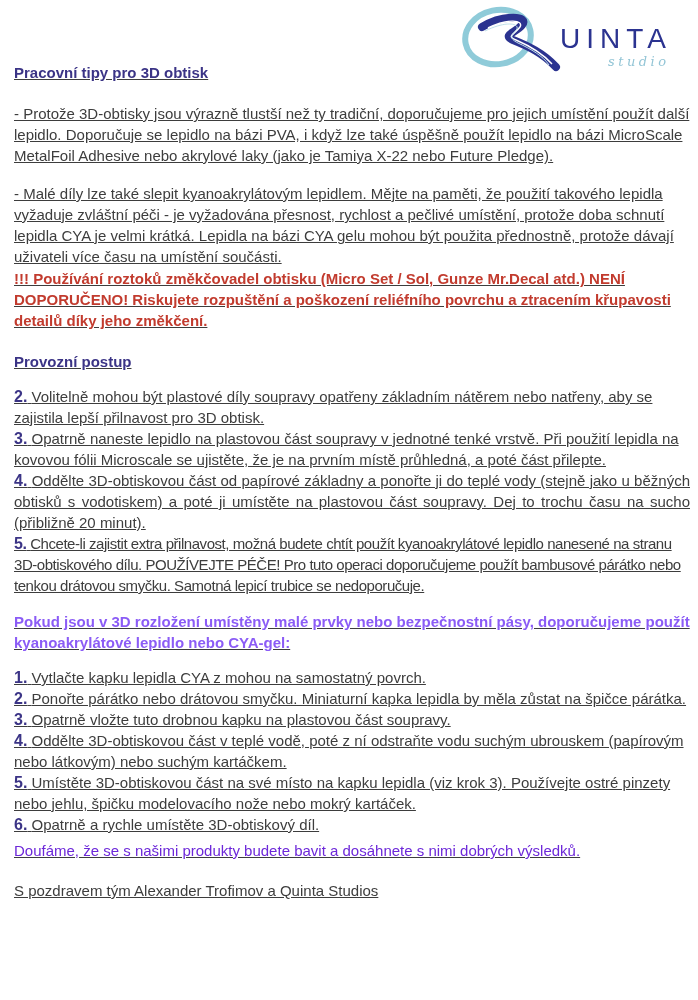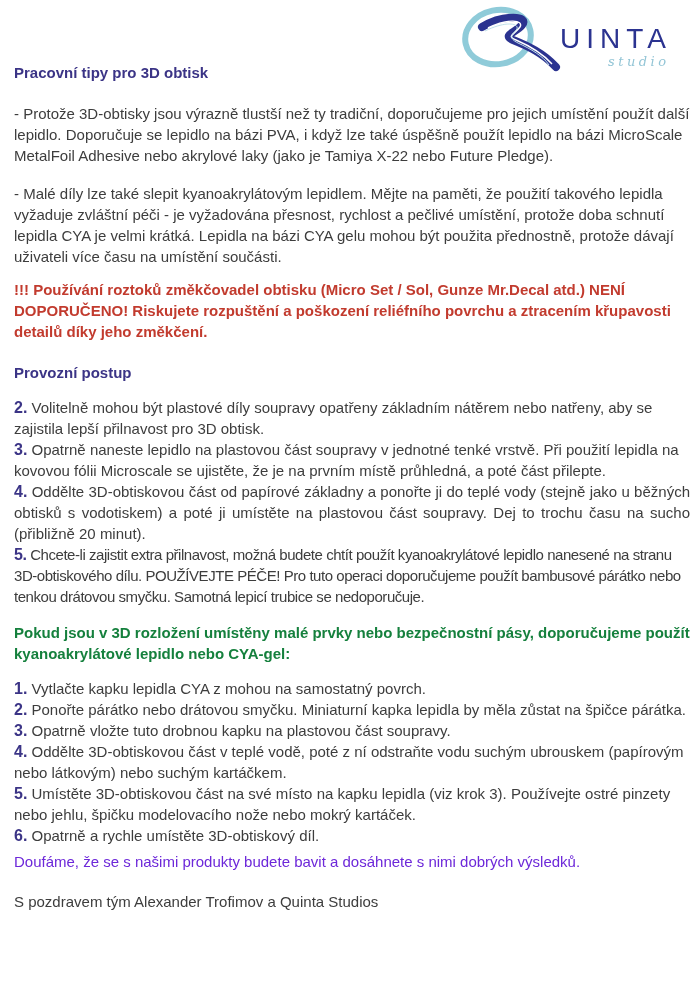--- a/index.html
+++ b/index.html
@@ -2,37 +2,37 @@
 <html><head>
 <meta charset="utf-8">
 <style>
   html,body{margin:0;padding:0;}
   body{
     width:698px;height:1000px;background:#ffffff;position:relative;
     font-family:"Liberation Sans", sans-serif;
     color:#3d3d3d;font-size:15px;line-height:21px;
     -webkit-font-smoothing:antialiased;
   }
-  .page{position:absolute;inset:0;padding:0 8px 0 14px;box-sizing:border-box;overflow:hidden;}
+  .page{position:absolute;inset:0;padding:0 8px 0 14px;box-sizing:border-box;overflow:hidden;text-decoration:underline;}
   
   .logo{position:absolute;top:2px;right:0;width:240px;height:72px;}
   
   .h-purple{color:#3b3486;font-weight:bold;margin:0 0 20px 0;}
   .title{margin-top:62px;}
   .section-title{margin-bottom:14px;}
   p{margin:0 0 17px 0;}
-  .p2{margin-bottom:12px;}
+  .p2{margin-bottom:1px;}
   .warning{color:#c23b2e;font-weight:bold;margin-bottom:20px;}
   .steps{margin:0 0 8px 0;}
   .steps2{margin-bottom:5px;}
   .step{margin:0;}
   .step .num{color:#3b3486;font-weight:bold;font-size:16px;}
   .condensed{letter-spacing:-0.45px;}
   .justify{text-align:justify;}
-  .cya-note{color:#15803d;font-weight:bold;margin-bottom:14px;margin-top:15px;}
+  .cya-note{color:#8b5cf6;font-weight:bold;margin-bottom:14px;margin-top:15px;}
   .closing{color:#6d28d9;margin-bottom:19px;}
   .signature{color:#3d3d3d;margin:0;}
 </style>
 </head>
 <body>
 
 <div class="page">
 
   <div class="logo">
     <svg width="240" height="72" viewBox="0 0 240 72">

